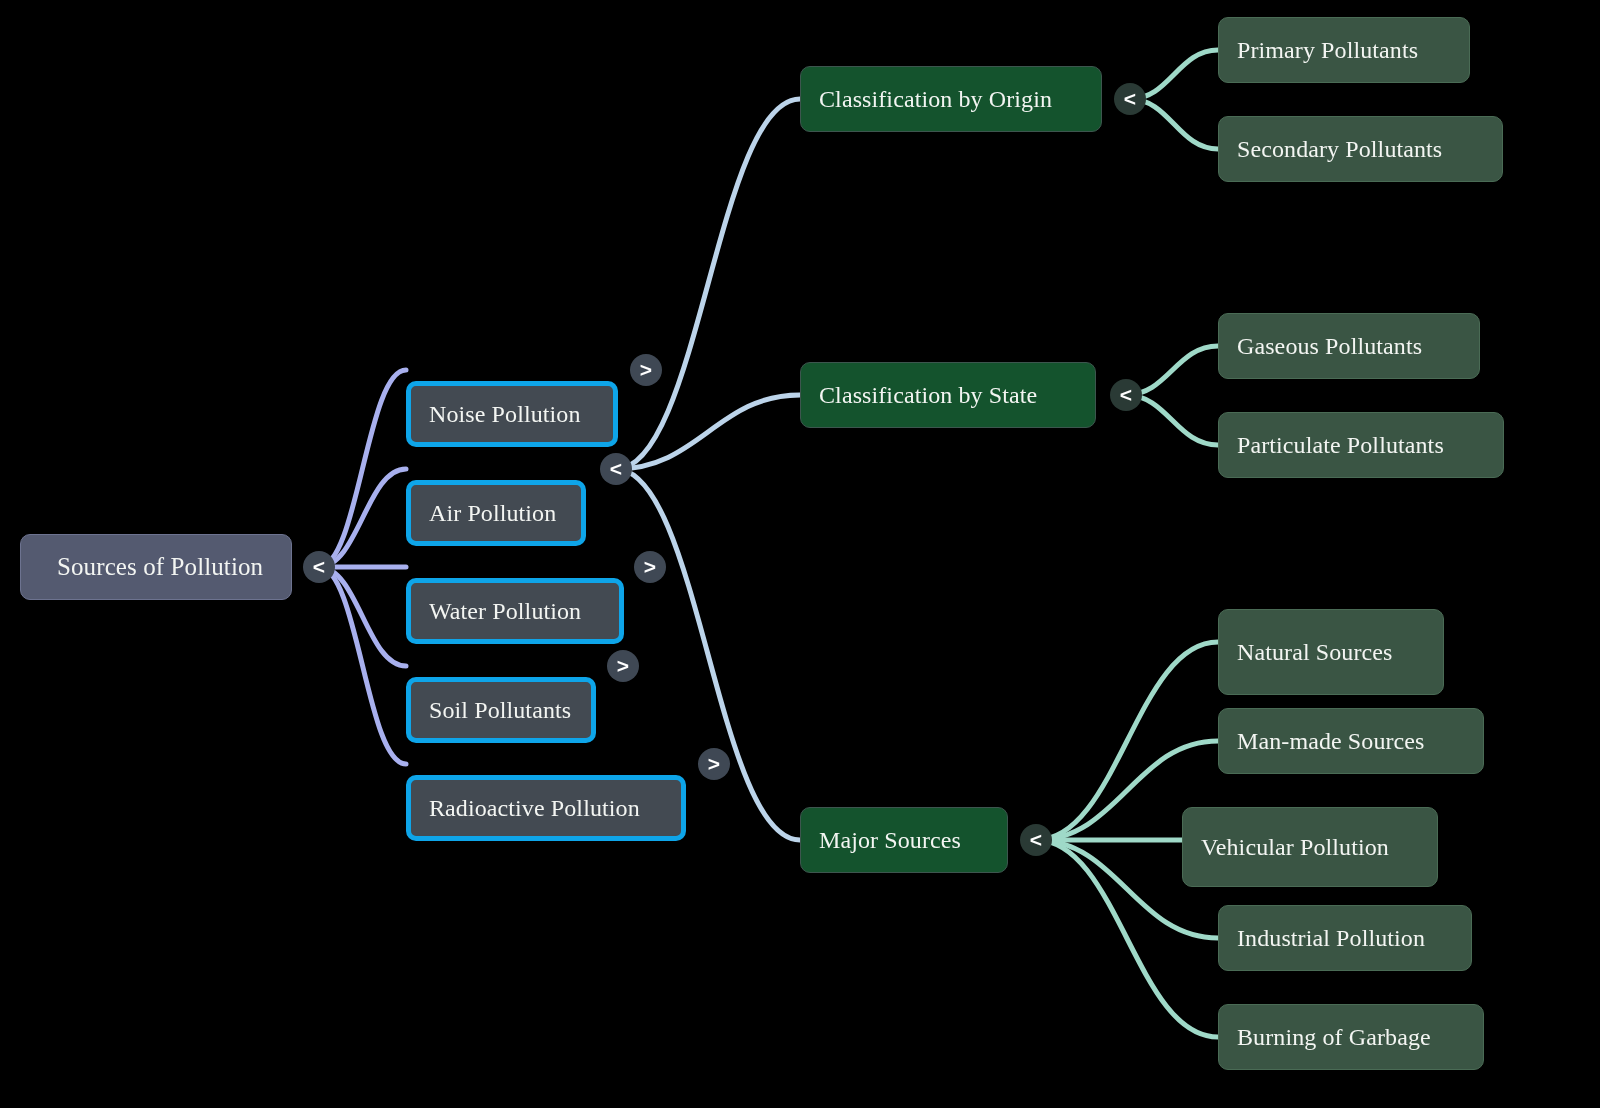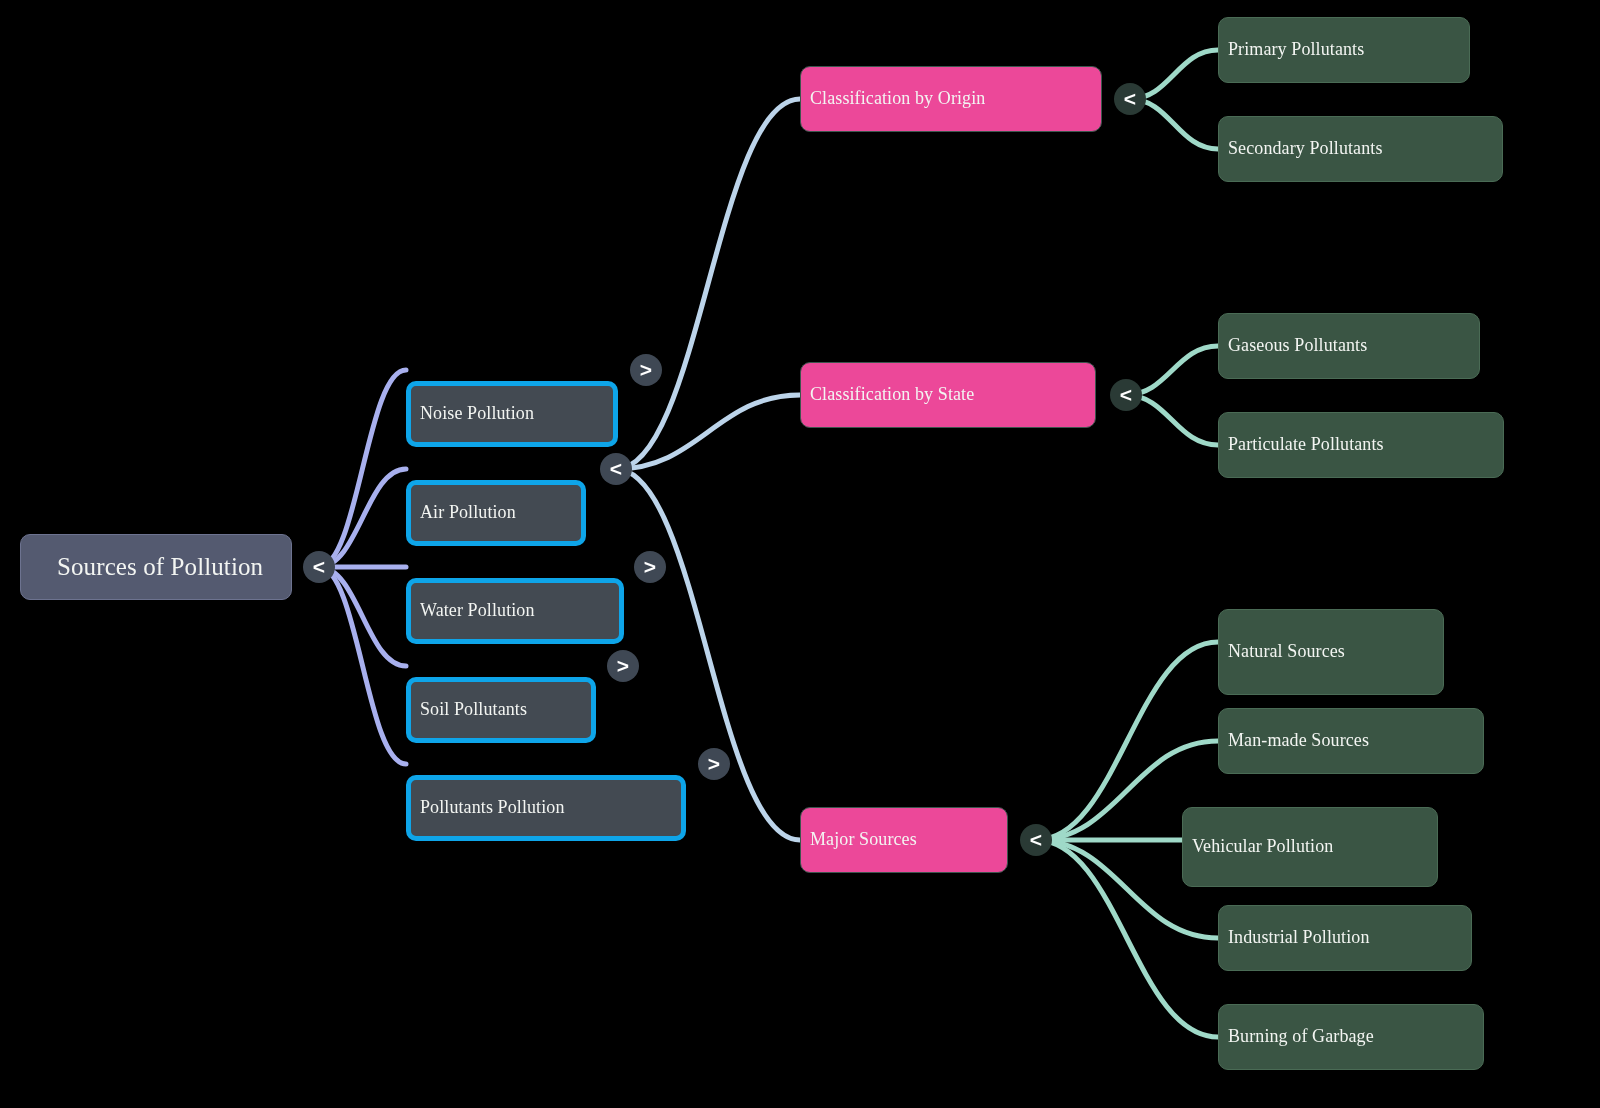--- a/index.html
+++ b/index.html
@@ -26,39 +26,39 @@
     height: 1108px;
     pointer-events: none;
   }
   .node {
     position: absolute;
     box-sizing: border-box;
     display: flex;
     align-items: center;
     border-radius: 10px;
     color: #f3f5f2;
-    font-size: 18px;
+    font-size: 24px;
     line-height: 1.1;
-    padding-left: 9px;
+    padding-left: 18px;
     letter-spacing: 0.1px;
     white-space: nowrap;
   }
   .node.root {
     background: #545a70;
     border: 1px solid #6d7390;
     font-size: 25px;
     padding-left: 36px;
   }
   .node.lvl2 {
     background: #434a52;
     border: 5px solid #0ea5e9;
     margin-top: 44px;
   }
   .node.lvl3 {
-    background: #ec4899;
+    background: #14532d;
     border: 1px solid #3d554e;
   }
   .node.leaf {
     background: #3a5544;
     border: 1px solid #4a6b55;
   }
   .toggle {
     position: absolute;
     width: 32px;
     height: 32px;
@@ -113,21 +113,21 @@
       <div class="node lvl2" style="left: 406px; top: 436px; width: 180px; height: 66px;">
         <span>Air Pollution</span>
       </div>
       <div class="node lvl2" style="left: 406px; top: 534px; width: 218px; height: 66px;">
         <span>Water Pollution</span>
       </div>
       <div class="node lvl2" style="left: 406px; top: 633px; width: 190px; height: 66px;">
         <span>Soil Pollutants</span>
       </div>
       <div class="node lvl2" style="left: 406px; top: 731px; width: 280px; height: 66px;">
-        <span>Pollutants Pollution</span>
+        <span>Radioactive Pollution</span>
       </div>
       <div class="node lvl3" style="left: 800px; top: 66px; width: 302px; height: 66px;">
         <span>Classification by Origin</span>
       </div>
       <div class="node lvl3" style="left: 800px; top: 362px; width: 296px; height: 66px;">
         <span>Classification by State</span>
       </div>
       <div class="node lvl3" style="left: 800px; top: 807px; width: 208px; height: 66px;">
         <span>Major Sources</span>
       </div>

